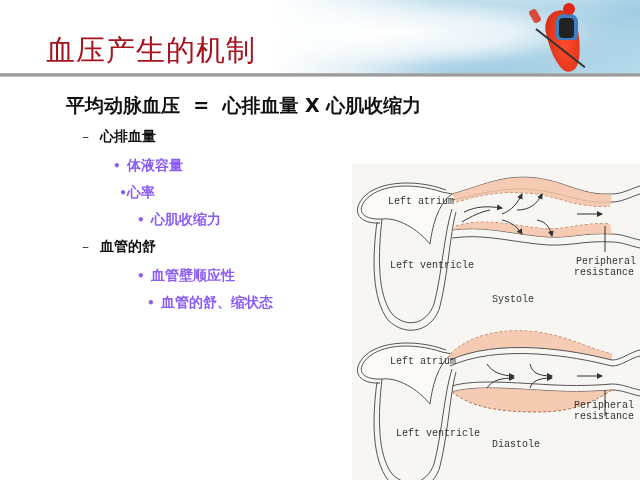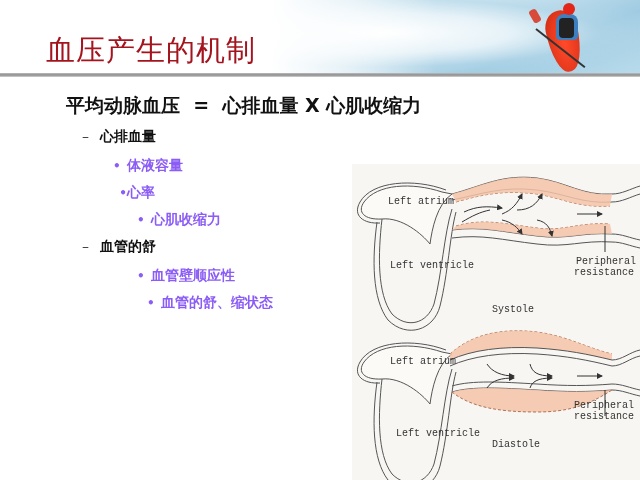--- a/index.html
+++ b/index.html
@@ -173,20 +173,20 @@
         <path d="M178,64 C180,58 185,54 200,54" marker-end="url(#ah)"></path>
         <path d="M225,52 L250,52" marker-end="url(#ah)"></path>
         <path d="M253,66 L253,92"></path>
       </g>
     </g>
   </svg>
   <div class="dlabel" style="left:36px; top:32px;">Left atrium</div>
   <div class="dlabel" style="left:38px; top:96px;">Left ventricle</div>
   <div class="dlabel" style="left:224px; top:92px;">Peripheral</div>
   <div class="dlabel" style="left:222px; top:103px;">resistance</div>
-  <div class="dlabel" style="left:140px; top:140px;">Systole</div>
+  <div class="dlabel" style="left:140px; top:130px;">Systole</div>
 
   <div class="dlabel" style="left:38px; top:192px;">Left atrium</div>
   <div class="dlabel" style="left:44px; top:264px;">Left ventricle</div>
   <div class="dlabel" style="left:222px; top:236px;">Peripheral</div>
   <div class="dlabel" style="left:222px; top:247px;">resistance</div>
   <div class="dlabel" style="left:140px; top:275px;">Diastole</div>
 </div>
 
 </body></html>

